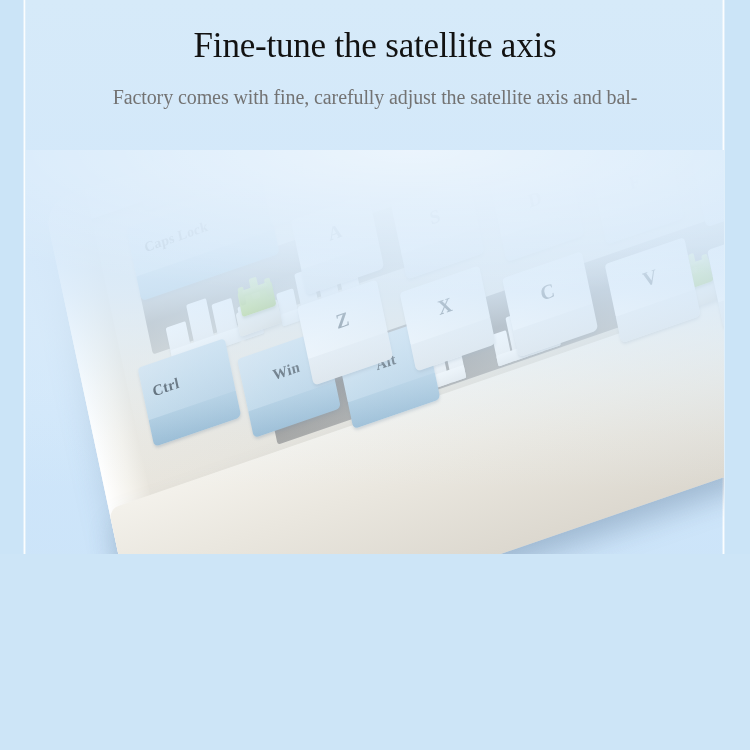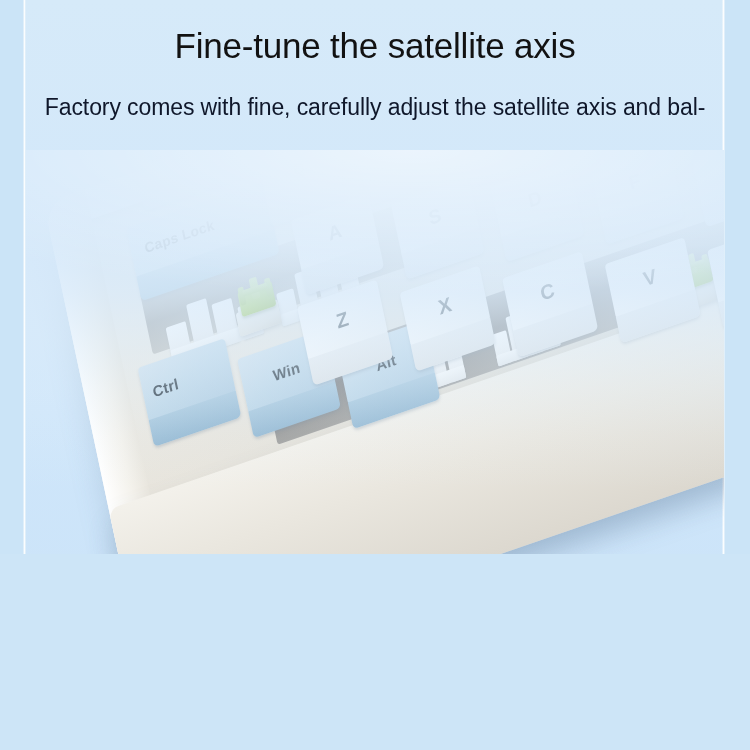--- a/index.html
+++ b/index.html
@@ -2,42 +2,42 @@
 <html><head>
 <meta charset="utf-8">
 <title>Fine-tune the satellite axis</title>
 <style>
   html,body{margin:0;padding:0;}
   body{
     width:750px;height:750px;overflow:hidden;
     font-family:"Liberation Sans", sans-serif;
     background:#cde5f7;
   }
-  .stage{position:relative;width:750px;height:554px;overflow:hidden;}
+  .stage{position:relative;width:750px;height:554px;overflow:hidden;font-family:Liberation Serif, serif;}
 
   
   .bg-outer{position:absolute;inset:0;background:#cbe4f7;}
   .panel{
     position:absolute;left:26px;top:0;width:698px;height:750px;
     background:linear-gradient(180deg,#d6eaf9 0%,#d3e8fa 28%,#cfe6fa 55%,#c9e2f8 100%);
   }
   .seam{position:absolute;top:0;width:3px;height:750px;
     background:linear-gradient(90deg,rgba(255,255,255,.15),rgba(255,255,255,.92),rgba(255,255,255,.15));}
   .seam.l{left:23px;} .seam.r{left:722px;}
 
   
   .textblock{position:absolute;left:26px;top:0;width:698px;z-index:40;text-align:center;}
   .headline{
     margin:0;padding-top:26px;
     font-size:35px;line-height:1.14;font-weight:400;color:#121212;
     letter-spacing:-0.2px;
   }
   .subcopy{
-    margin:12px;padding-top:14px;
-    font-size:23px;line-height:1.33;font-weight:400;color:#0f172a;
+    margin:4px;padding-top:14px;
+    font-size:20px;line-height:1.33;font-weight:400;color:#737373;
     letter-spacing:-0.1px;
   }
   .subcopy .ln{display:block;white-space:nowrap;}
 
   
   .photo{position:absolute;left:26px;top:150px;width:698px;height:600px;overflow:hidden;z-index:10;}
   .cap{position:absolute;border-radius:4px 4px 5px 5px;}
 
   
   .kbwrap{

